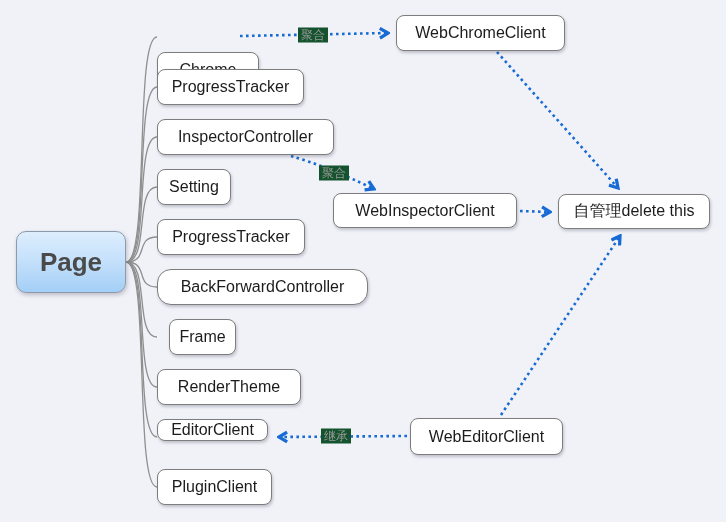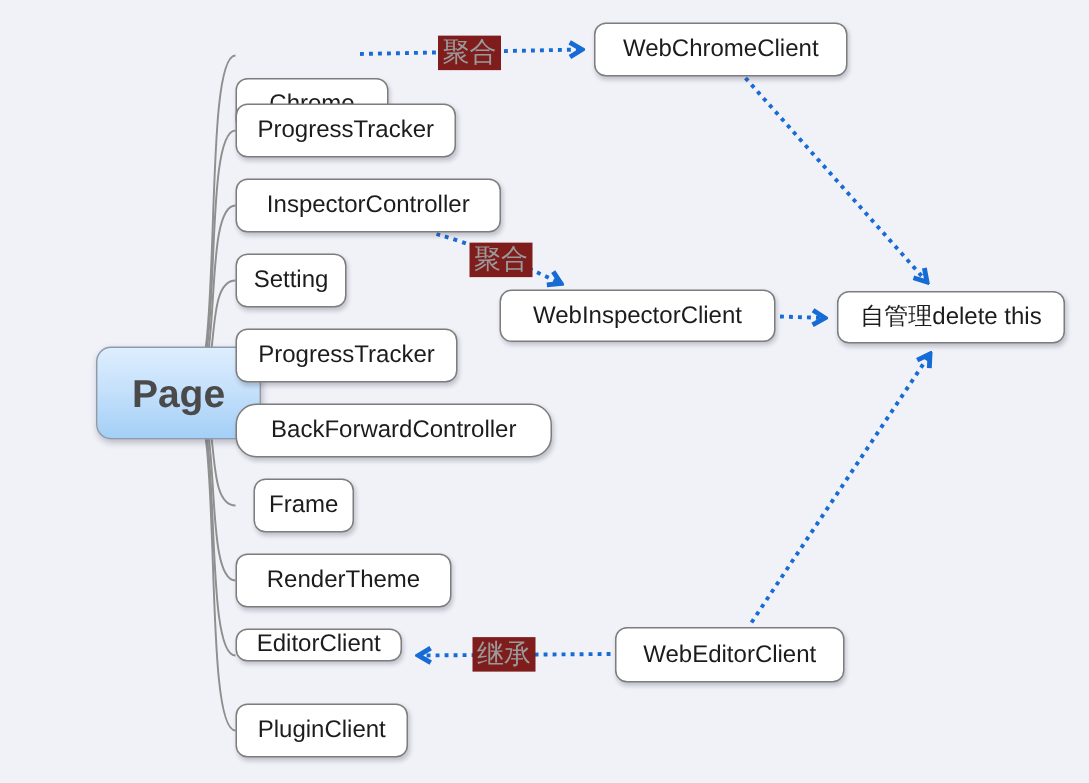--- a/index.html
+++ b/index.html
@@ -38,28 +38,27 @@
     box-sizing: border-box;
     background: linear-gradient(180deg, #ddeefe 0%, #c6e1fb 45%, #a4cff6 100%);
     border: 1px solid #8d9aaa;
     border-radius: 10px;
     font-size: 26px;
     font-weight: bold;
     color: #4a4a4a;
     white-space: nowrap;
     box-shadow: 1px 2px 4px rgba(70,70,90,0.32);
     cursor: default;
-    margin-left: 48px;
   }
   .rel-label {
     position: absolute;
     transform: translate(-50%,-50%);
-    background: #7f1d1d;
+    background: #14532d;
     color: #9a9a9a;
-    font-size: 18px;
+    font-size: 12px;
     line-height: 1.25;
     padding: 0 3px;
     white-space: nowrap;
   }
 </style>
 </head>
 <body>
 
 <div class="canvas">
 

